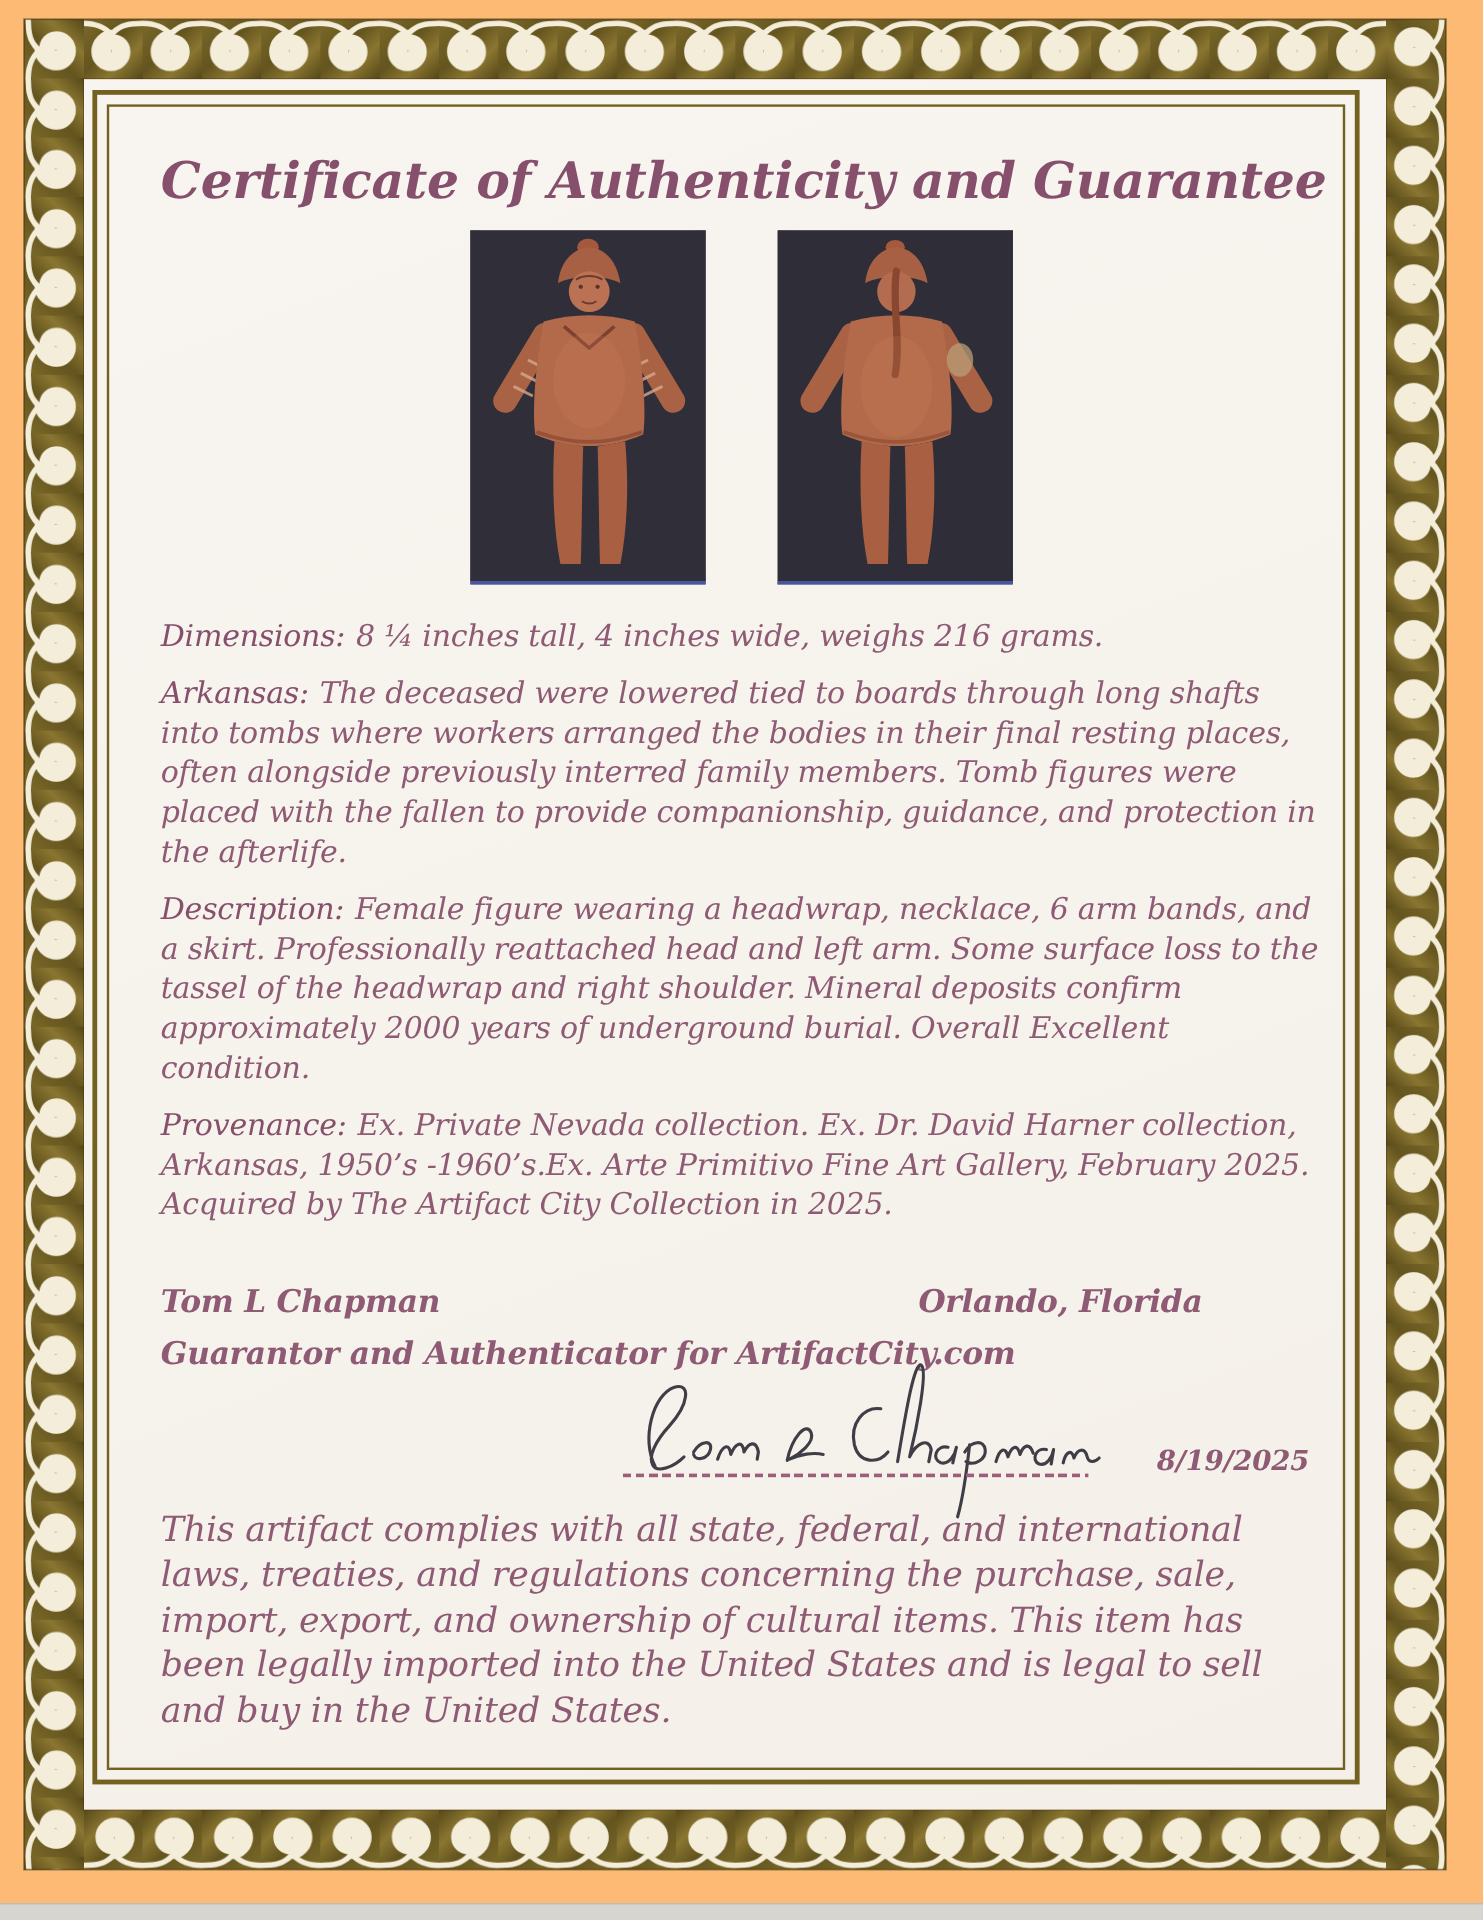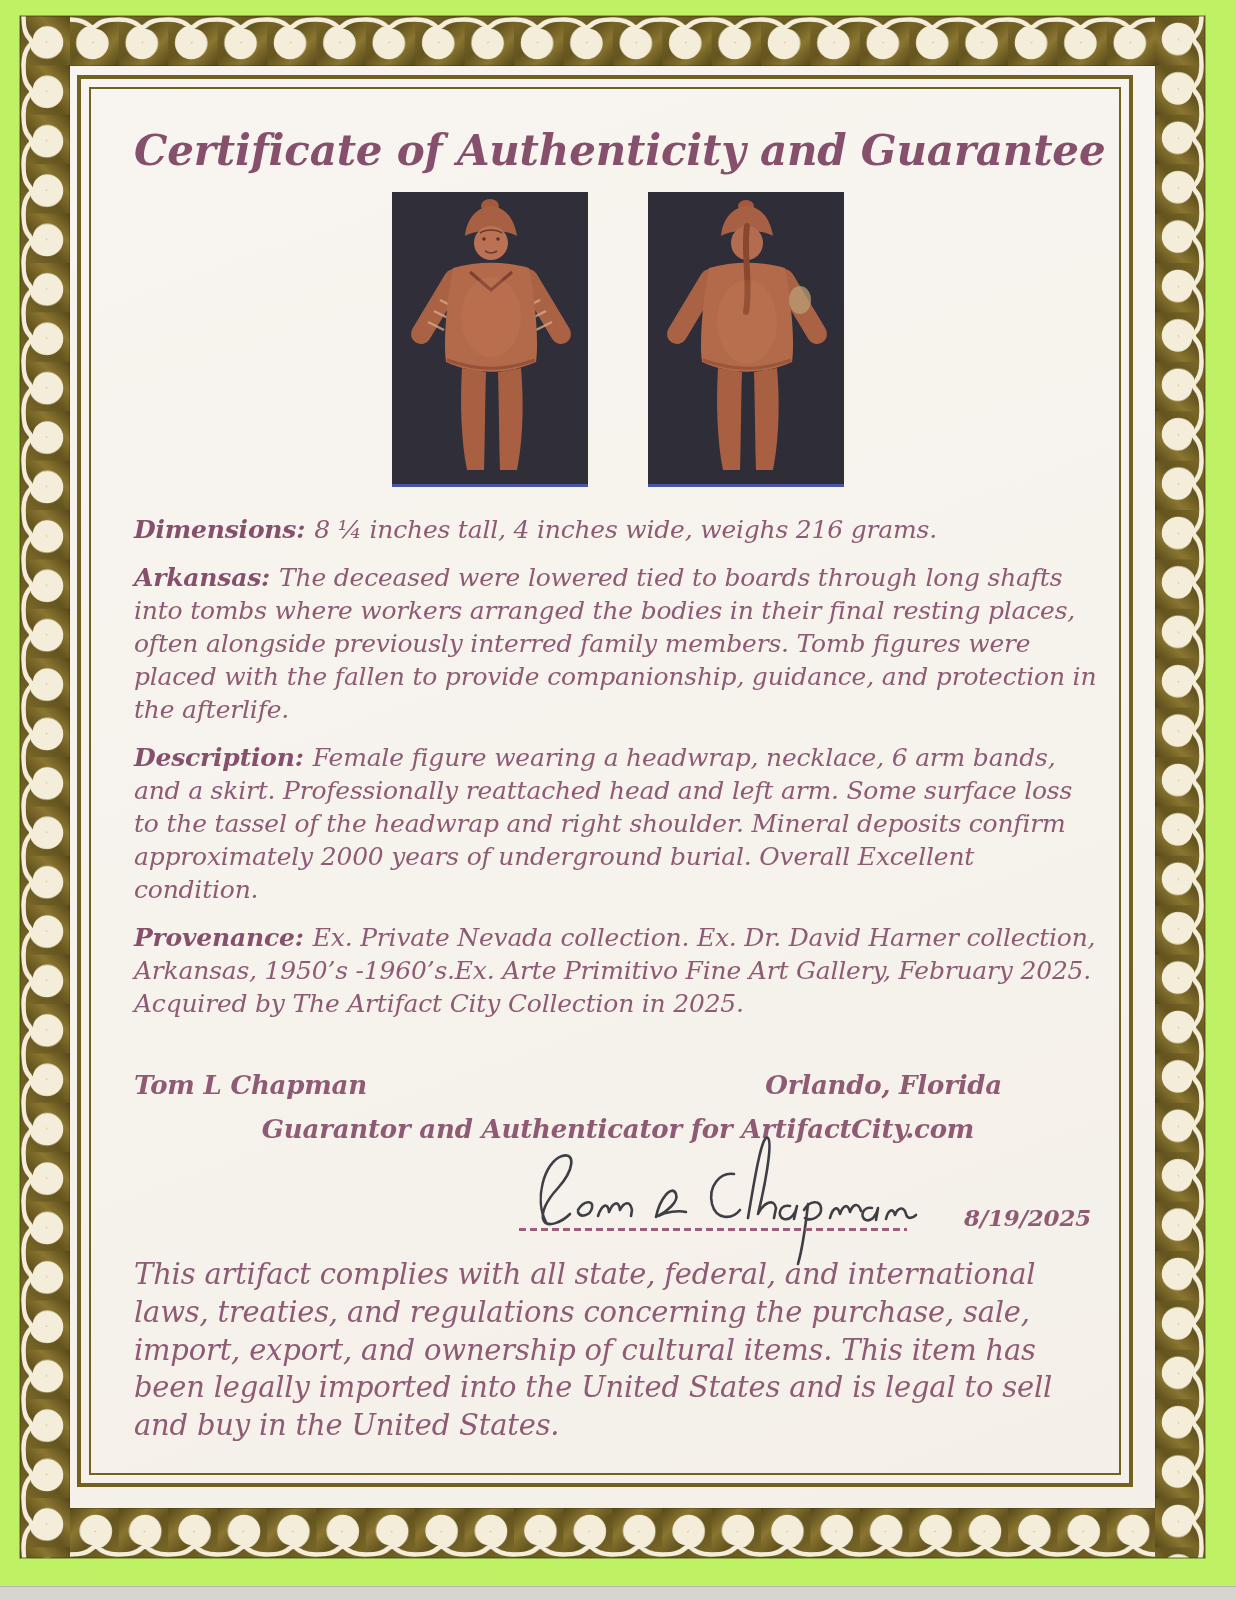--- a/index.html
+++ b/index.html
@@ -1,42 +1,42 @@
 <!DOCTYPE html>
 <html style="--ink: #8e5a74; --ink-strong: #86506c; --gold: #6c5c22; --gold-line: #73621f; --paper: #f7f4ee; --cream: #f3edd9; --sig: #3f3e46;"><head>
 <meta charset="utf-8">
 <style>
   :root{
     --ink:#8e5a74; --ink-strong:#86506c; --gold:#6c5c22; --gold-line:#73621f;
     --paper:#f7f4ee; --cream:#f3edd9; --sig:#3f3e46;
   }
   html,body{margin:0;padding:0;background:#fbfaf6;}
-  .page{position:relative;width:1236px;height:1600px;background:#bef264;overflow:hidden;
+  .page{position:relative;width:1236px;height:1600px;background:#fdba74;overflow:hidden;
         font-family:"DejaVu Serif","Liberation Serif",serif;font-style:italic;color:var(--ink);}
   .border-art{position:absolute;left:0;top:0;}
   .paper-inner{position:absolute;left:70px;top:66px;width:1085px;height:1442px;
         background:linear-gradient(160deg,#f8f5f0 0%,#f6f2ec 55%,#f4f0e9 100%);}
   .frame-a{position:absolute;left:77px;top:75px;width:1056px;height:1412px;
         border:4px solid var(--gold-line);box-sizing:border-box;}
   .frame-b{position:absolute;left:89px;top:87px;width:1032px;height:1388px;
         border:2.5px solid var(--gold-line);box-sizing:border-box;}
   .content{position:absolute;left:134px;top:0;width:968px;padding-top:126px;letter-spacing:-0.2px;}
   .title{margin:0;text-align:center;font-size:42px;line-height:1.2;font-weight:700;
         color:var(--ink-strong);white-space:nowrap;}
   .intro{margin:18px auto 0;max-width:980px;text-align:center;font-size:26px;line-height:1.42;
         font-weight:700;}
   .photos{margin-top:16px;display:flex;justify-content:center;gap:60px;}
   .photo{width:196px;height:292px;background:#302f39;border-bottom:3px solid #4a55a2;
         box-shadow:inset 0 0 14px rgba(0,0,0,.45);}
   .para{margin:15px 0 0;font-size:25px;line-height:1.32;font-weight:400;}
   .para.dim{margin-top:26px;}
-  .para strong{font-weight:700;color:var(--ink-strong);margin-right:9px;}
+  .para strong{font-weight:400;color:var(--ink-strong);margin-right:9px;}
   .attestor-row{display:flex;justify-content:space-between;width:868px;margin-top:50px;
         font-size:26px;font-weight:700;}
-  .guarantor{margin-top:14px;text-align:center;font-size:26px;font-weight:700;}
+  .guarantor{margin-top:14px;font-size:26px;font-weight:700;}
   .sig-row{position:relative;margin-top:24px;height:88px;text-align:center;}
   .sig-line{position:absolute;left:385px;top:60px;width:388px;height:3px;
         background:repeating-linear-gradient(90deg,#9b5e7c 0 7px,transparent 7px 11px);}
   .sig-svg{position:absolute;left:352px;top:-46px;}
   .sig-date{position:absolute;left:830px;top:36px;font-size:23px;font-weight:700;}
   .legal{margin:0;font-size:29px;line-height:1.3;font-weight:400;}
   .scan-strip{position:absolute;left:0;right:0;bottom:0;height:13px;background:#d7d5d0;
         border-top:1px solid #b8b6b1;}
 </style>
 </head>

